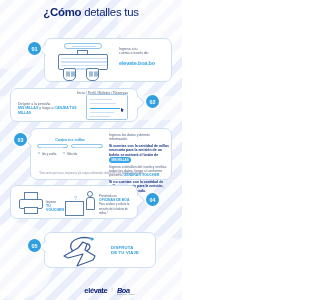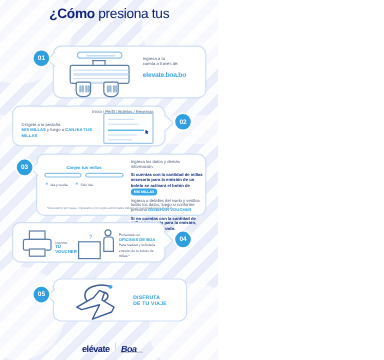--- a/index.html
+++ b/index.html
@@ -205,21 +205,21 @@
   }
   .q { position:absolute; left:9px; top:5px; color:#8fc4ea; font-size:5px; font-weight:bold; }
 
   
   #s5 { left:44px; top:232px; width:112px; height:36px; }
   #s5-tail { left:41px; top:242px; }
   #b5 { left:28px; top:239px; }
 
   
   .footer {
-    position:absolute; left:0; bottom:5px; width:182px;
+    position:absolute; left:16px; bottom:5px; width:182px;
     display:flex; align-items:flex-start; justify-content:center;
     gap:4px; z-index:6;
   }
   .logo-elev {
     color:#10257a; font-size:7.6px; font-weight:bold;
     letter-spacing:-0.4px; position:relative;
   }
   .logo-sep { color:#b9c4d8; font-size:6px; }
   .logo-boa {
     color:#10257a; font-size:7.4px; font-weight:bold;
@@ -237,21 +237,21 @@
 <div id="stage">
 
   <div class="blob" style="left:-30px; top:-20px; width:90px; height:90px;"></div>
   <div class="blob" style="left:118px; top:-18px; width:80px; height:80px;"></div>
   <div class="blob" style="left:-24px; top:222px; width:78px; height:78px;"></div>
   <div class="blob" style="left:124px; top:236px; width:76px; height:76px;"></div>
   <div class="wash" style="left:0; top:96px; width:182px; height:24px;"></div>
 
   <div class="header">
     <h1>
-      <span>¿Cómo</span><span class="h-light"> presiona tus</span><br>
+      <span>¿Cómo</span><span class="h-light"> detalles tus</span><br>
     </h1>
   </div>
 
   <div class="badge" id="b1">01</div>
   <div class="tail" id="s1-tail"></div>
   <div class="bubble" id="s1">
 
     <div class="kb-wrap">
       <div class="urlbar">
           <i></i>

